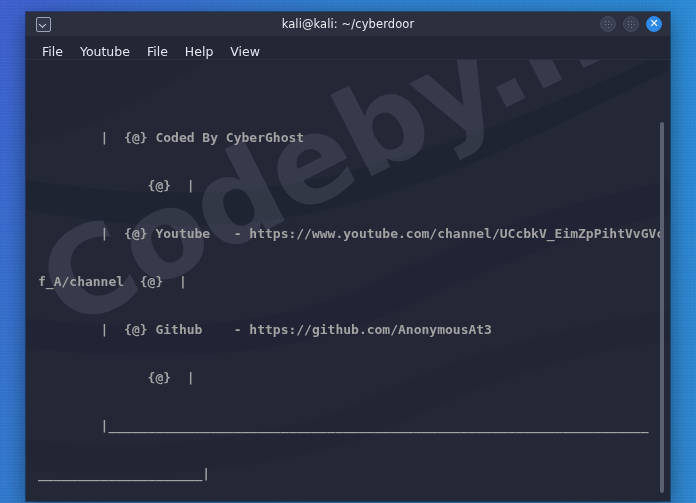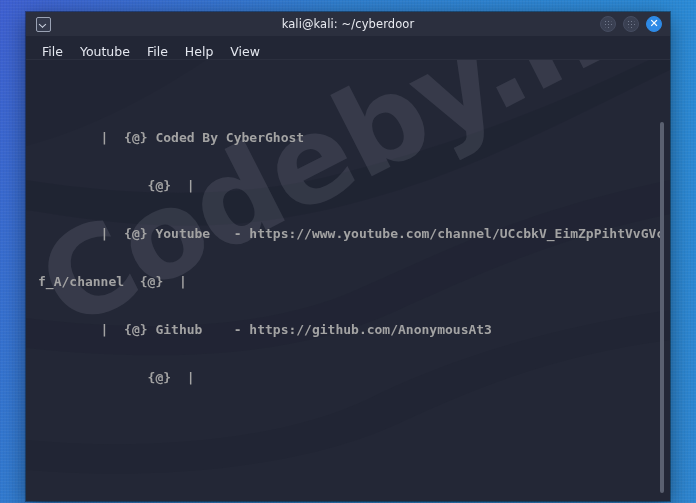--- a/index.html
+++ b/index.html
@@ -239,20 +239,22 @@
 
     <div id="screen">
 
       
       <div class="line blue">        |  {@} Coded By CyberGhost</div>
       <div class="line blue">              {@}  |</div>
       <div class="line blue">        |  {@} Youtube   - https://www.youtube.com/channel/UCcbkV_EimZpPihtVvGVc</div>
       <div class="line blue">f_A/channel  {@}  |</div>
       <div class="line blue">        |  {@} Github    - https://github.com/AnonymousAt3</div>
       <div class="line blue">              {@}  |</div>
+      <div class="line blue">        |_____________________________________________________________________</div>
+      <div class="line blue">_____________________|</div>
 
       
       
       
 
       
       
 
       
 

